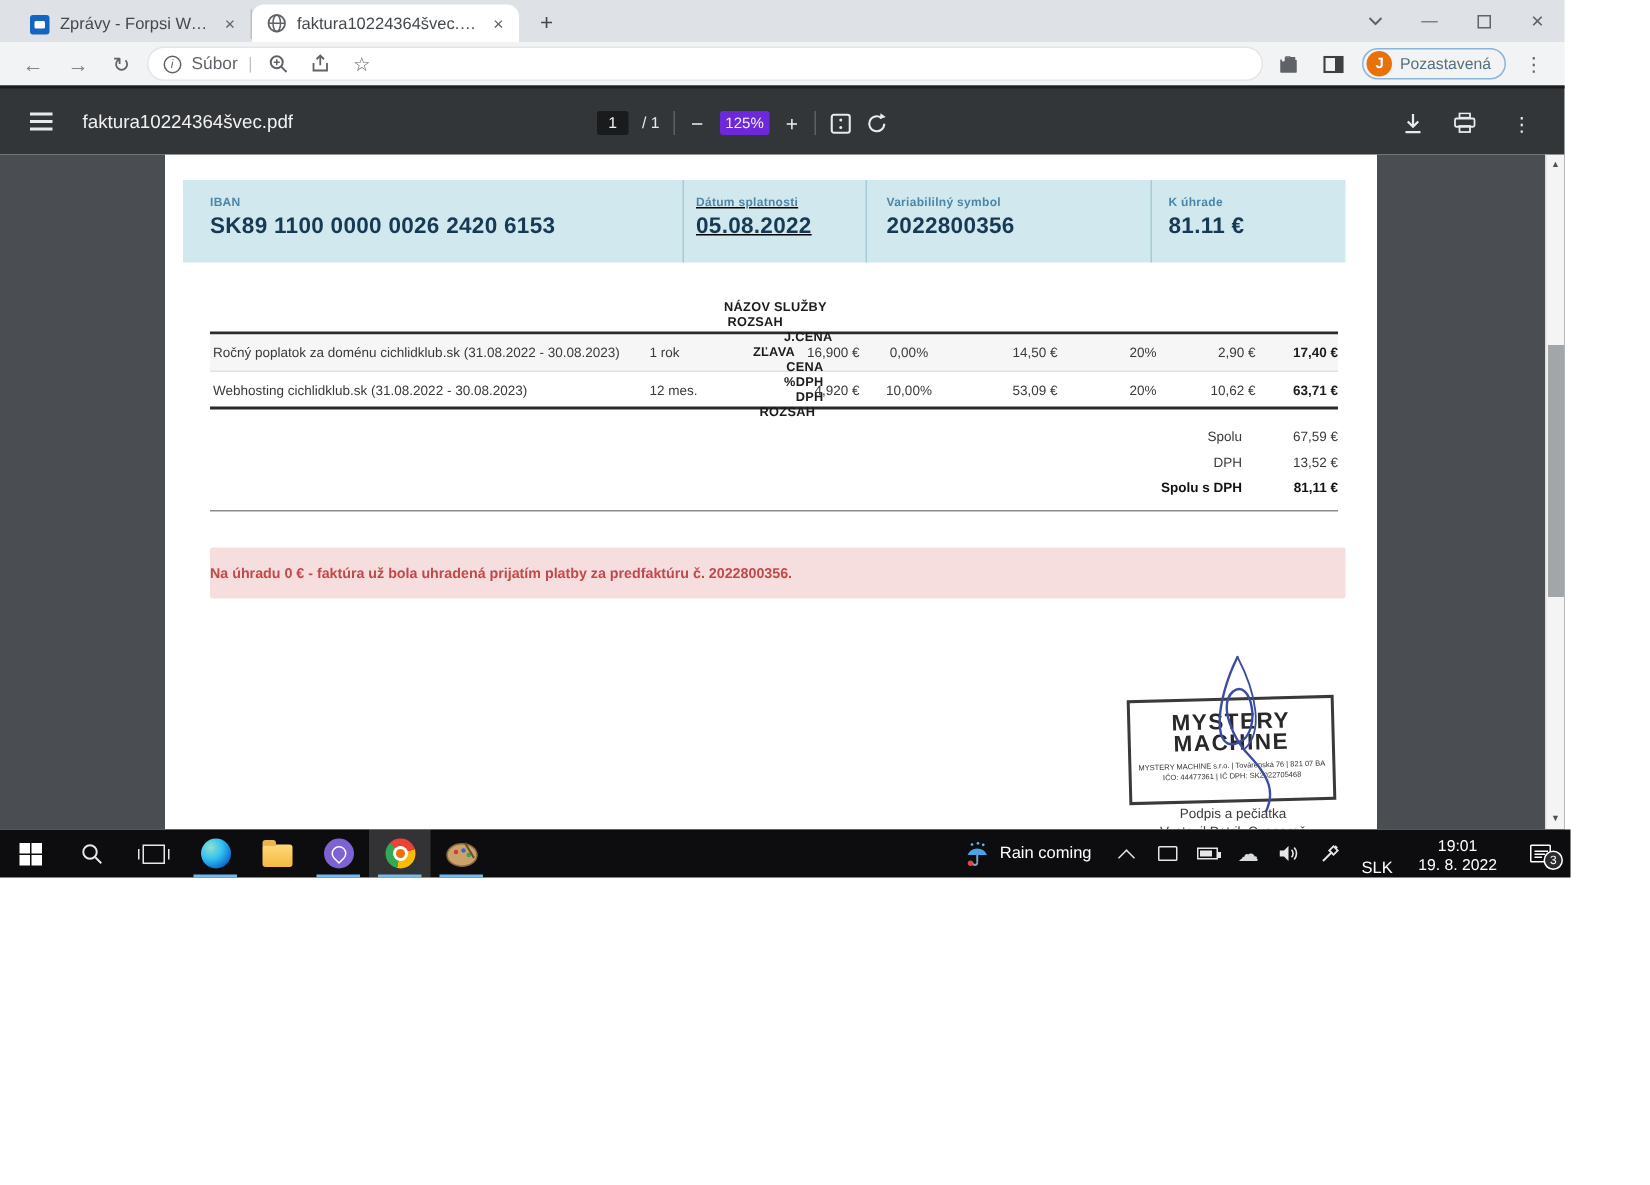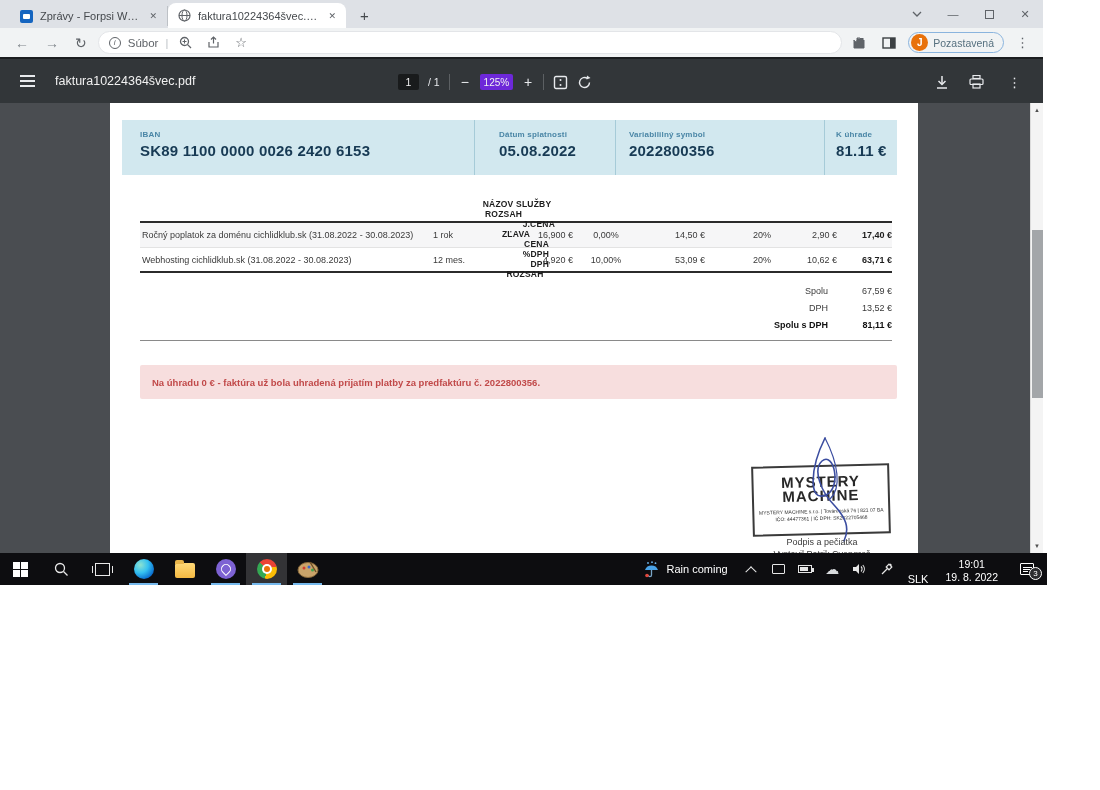--- a/index.html
+++ b/index.html
@@ -55,27 +55,27 @@
   .viewport { position:relative; height:450px; background:#4a4d51; overflow:hidden; }
   .page { position:absolute; left:110px; top:0; width:808px; height:450px; background:#fff; overflow:hidden; }
 
   
   .sbar { position:absolute; right:0; top:0; width:13px; height:450px; background:#f4f4f4; border-left:1px solid #dcdcdc; }
   .sbar .arr { position:absolute; left:0; width:12px; text-align:center; font-size:6px; color:#505050; }
   .sbar .up { top:4px; } .sbar .down { bottom:4px; }
   .sthumb { position:absolute; left:1px; top:127px; width:11px; height:168px; background:#a3a6a9; }
 
   
-  .ibox { position:absolute; left:12px; top:17px; width:775px; height:55px; background:#d2e8ef; display:flex;gap:19px; }
+  .ibox { position:absolute; left:12px; top:17px; width:775px; height:55px; background:#d2e8ef; display:flex; }
   .isec { padding-top:10px; }
   .isec + .isec { border-left:1px solid #a6cbd8; }
   .isec .lbl { font-size:8px; font-weight:bold; color:#4a86a6; letter-spacing:.2px; }
   .isec .val { font-size:15px; font-weight:bold; color:#173a54; margin-top:3px; letter-spacing:.2px; }
   .s1 { width:333px; padding-left:18px; }
-  .s2 { width:122px; padding-left:24px; }
+  .s2 { width:122px; padding-left:8px;text-decoration:underline; }
   .s3 { width:190px; padding-left:13px; }
   .s4 { flex:1; padding-left:11px; }
 
   .tbl { position:absolute; left:30px; top:96px; width:752px; }
   .trow { display:flex; align-items:center; }
   .thead { height:24px; font-size:8.5px; font-weight:bold; color:#1c1c1c; border-bottom:2px solid #2b2b2b; letter-spacing:.2px;flex-direction:column; }
   .tr { height:25px; font-size:9px; color:#3a3a3a; border-bottom:1px solid #e3e3e3; }
   .tr.alt { background:#f6f6f7; }
   .tr:last-of-type { border-bottom:2px solid #2b2b2b; }
   .c-name { flex:1; text-align:left; padding-left:2px; }
@@ -88,21 +88,21 @@
   .c-celkom { width:55px; text-align:right; }
   .tr .c-celkom { font-weight:bold; color:#1c1c1c; }
 
   .totals { position:absolute; left:30px; top:179px; width:752px; border-bottom:1px solid #8a8a8a; padding-bottom:7px; }
   .total-row { display:flex; justify-content:flex-end; font-size:9px; color:#3a3a3a; height:17px; align-items:center; }
   .total-row .tl { width:100px; text-align:right; }
   .total-row .tv { width:64px; text-align:right; }
   .total-row.bold { font-weight:bold; color:#111; }
 
   .notice { position:absolute; left:30px; top:262px; width:757px; height:34px; background:#f7dede; border-radius:2px; display:flex; align-items:center; }
-  .notice span { font-size:9.5px; font-weight:bold; color:#c14949; padding-left:12px; }
+  .notice span { font-size:9.5px; font-weight:bold; color:#c14949; }
 
   .stamp { position:absolute; left:642px; top:362px; width:138px; height:70px; border:2px solid #3a3a3a; transform:rotate(-1.5deg); text-align:center; padding-top:8px; }
   .stamp-big { font-size:15px; font-weight:bold; line-height:.95; color:#282828; letter-spacing:1px; }
   .stamp-small { font-size:5px; color:#333; margin-top:4px; line-height:1.5; white-space:nowrap; }
   .sig { position:absolute; left:620px; top:330px; width:200px; height:120px; pointer-events:none; }
   .podpis { position:absolute; left:642px; top:434px; width:140px; text-align:center; font-size:9px; color:#3c3c3c; }
   .vystavil { position:absolute; left:622px; top:446px; width:180px; text-align:center; font-size:9px; color:#3c3c3c; }
 
   
   .taskbar { position:absolute; left:0; top:553px; width:1047px; height:32px; background:#0d0d10; display:flex; align-items:center; }

